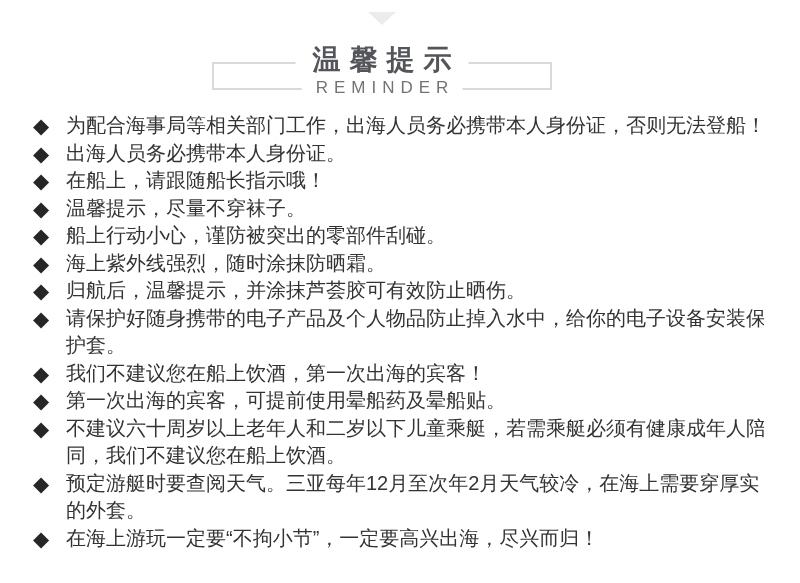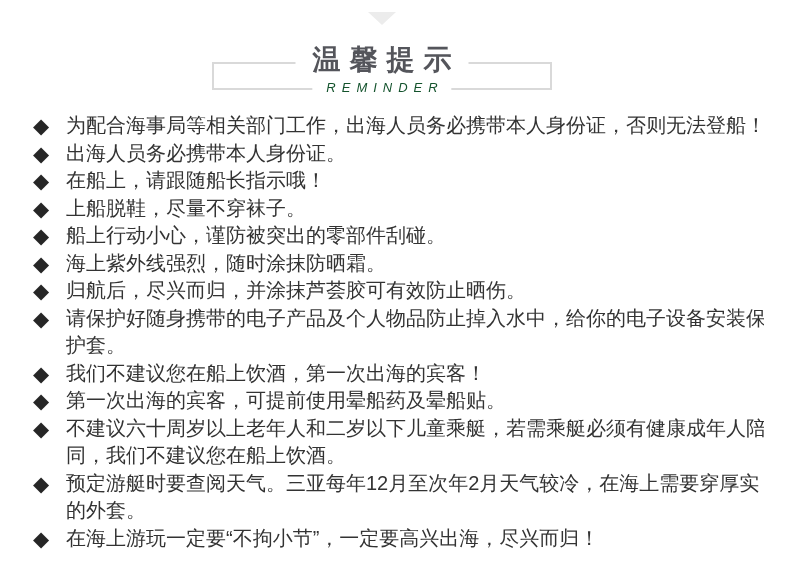--- a/index.html
+++ b/index.html
@@ -46,26 +46,25 @@
     color: #54555b;
     white-space: nowrap;
   }
   .subtitle {
     position: absolute;
     bottom: -8px;
     left: 50%;
     transform: translateX(-50%);
     background: #ffffff;
     padding: 0 8px 0 14px;
-    font-size: 13px;
+    font-size: 17px;
     line-height: 16px;
     letter-spacing: 6px;
-    color: #14532d;
+    color: #737373;
     white-space: nowrap;
-    font-style: italic;
   }
   
   ul.tips {
     margin: 22px 0 0 33px;
     padding: 0;
     width: 737px;
     list-style: none;
   }
   ul.tips li {
     display: flex;
@@ -107,36 +106,36 @@
     <span class="text">出海人员务必携带本人身份证。</span>
   </li>
 
   <li>
     <span class="bullet">◆</span>
     <span class="text">在船上，请跟随船长指示哦！</span>
   </li>
 
   <li>
     <span class="bullet">◆</span>
-    <span class="text">上船脱鞋，尽量不穿袜子。</span>
+    <span class="text">温馨提示，尽量不穿袜子。</span>
   </li>
 
   <li>
     <span class="bullet">◆</span>
     <span class="text">船上行动小心，谨防被突出的零部件刮碰。</span>
   </li>
 
   <li>
     <span class="bullet">◆</span>
     <span class="text">海上紫外线强烈，随时涂抹防晒霜。</span>
   </li>
 
   <li>
     <span class="bullet">◆</span>
-    <span class="text">归航后，尽兴而归，并涂抹芦荟胶可有效防止晒伤。</span>
+    <span class="text">归航后，温馨提示，并涂抹芦荟胶可有效防止晒伤。</span>
   </li>
 
   <li>
     <span class="bullet">◆</span>
     <span class="text">请保护好随身携带的电子产品及个人物品防止掉入水中，给你的电子设备安装保护套。</span>
   </li>
 
   <li>
     <span class="bullet">◆</span>
     <span class="text">我们不建议您在船上饮酒，第一次出海的宾客！</span>

